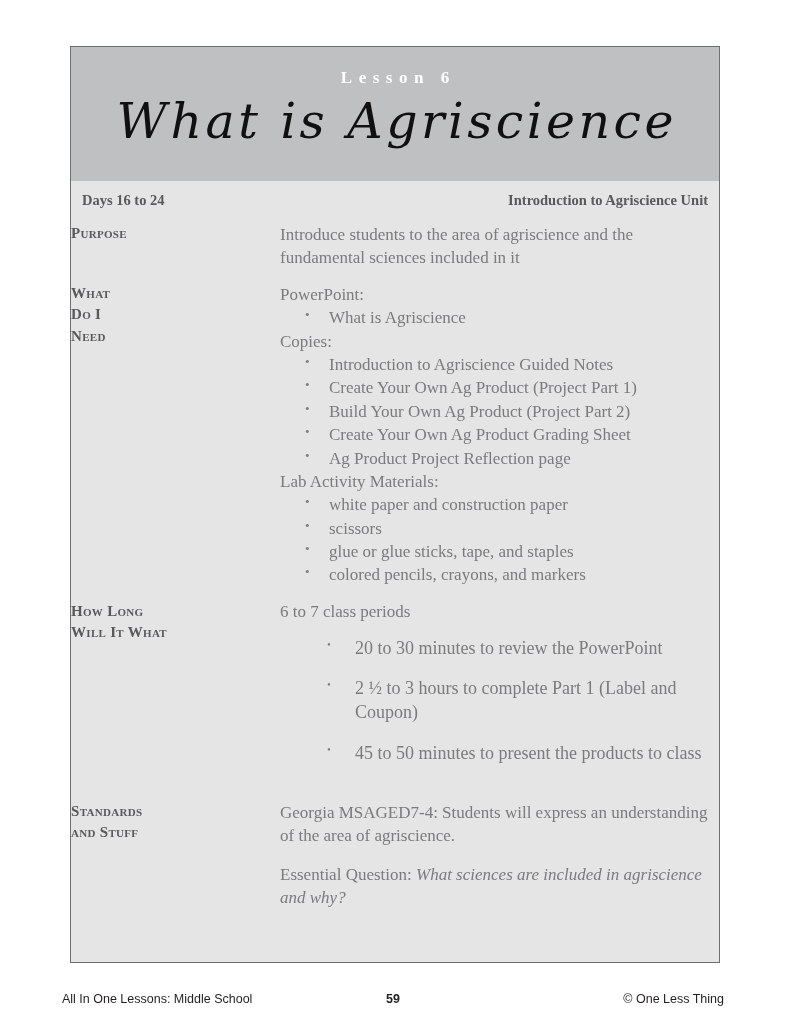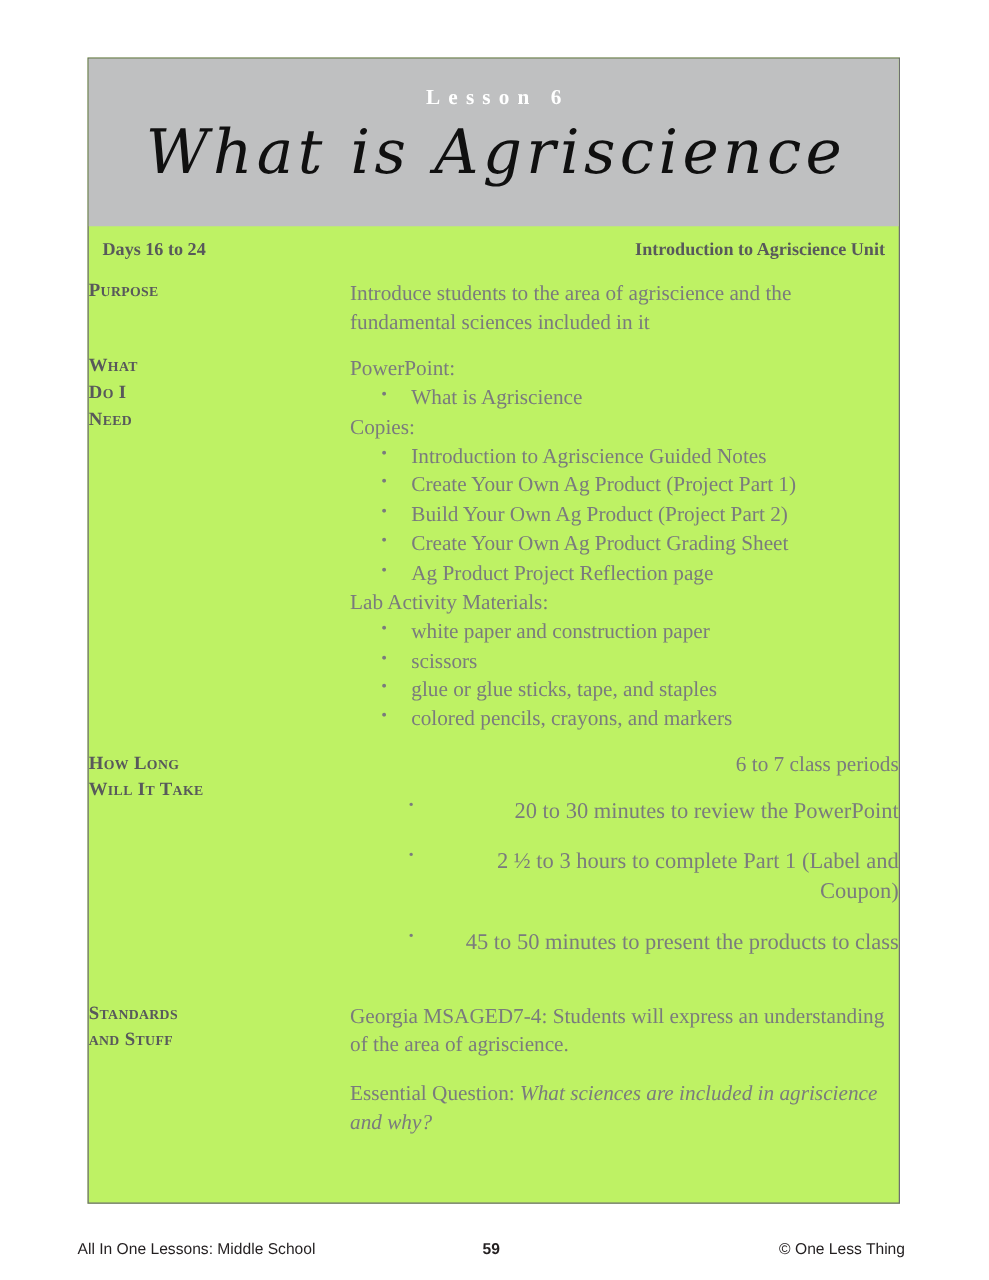--- a/index.html
+++ b/index.html
@@ -24,21 +24,21 @@
   }
 
   #content-box {
     position: absolute;
     left: 70px;
     top: 46px;
     width: 650px;
     height: 917px;
     border: 1px solid #6e6f71;
     box-sizing: border-box;
-    background: #bef264;
+    background: #e5e5e5;
   }
 
   
   #title-banner {
     position: absolute;
     left: 0; top: 0;
     width: 100%;
     height: 134px;
     background: #bfc0c1;
     box-sizing: border-box;
@@ -144,21 +144,21 @@
   #sec-purpose { margin-bottom: 13px; }
   #sec-purpose .sec-body { line-height: 1.38; }
 
   
   #sec-need { margin-bottom: 14px; }
   #sec-need .sec-body { line-height: 1.375; }
   #sec-need ul.bl { padding-left: 25px; }
 
   
   #sec-howlong { margin-bottom: 20px; }
-  #sec-howlong .sec-body { line-height: 1.35; text-align: right; }
+  #sec-howlong .sec-body { line-height: 1.35; }
   #sec-howlong ul.bl {
     padding-left: 47px;
     margin-top: 12px;
     font-size: 18px;
   }
   #sec-howlong ul.bl > li {
     padding-left: 28px;
     margin-bottom: 16px;
   }
   #sec-howlong ul.bl > li:before { font-size: 11px; top: 1px; }
@@ -236,21 +236,21 @@
             <li>scissors</li>
             <li>glue or glue sticks, tape, and staples</li>
             <li>colored pencils, crayons, and markers</li>
           </ul>
         </div>
       </div>
 
       <div class="section" id="sec-howlong">
         <div class="sec-label">
           <div>How Long</div>
-          <div>Will It Take</div>
+          <div>Will It What</div>
         </div>
         <div class="sec-body">
           <p class="plain-line">6 to 7 class periods</p>
           <ul class="bl">
             <li>20 to 30 minutes to review the PowerPoint</li>
             <li>2 ½ to 3 hours to complete Part 1 (Label and Coupon)</li>
             <li>45 to 50 minutes to present the products to class</li>
           </ul>
         </div>
       </div>

